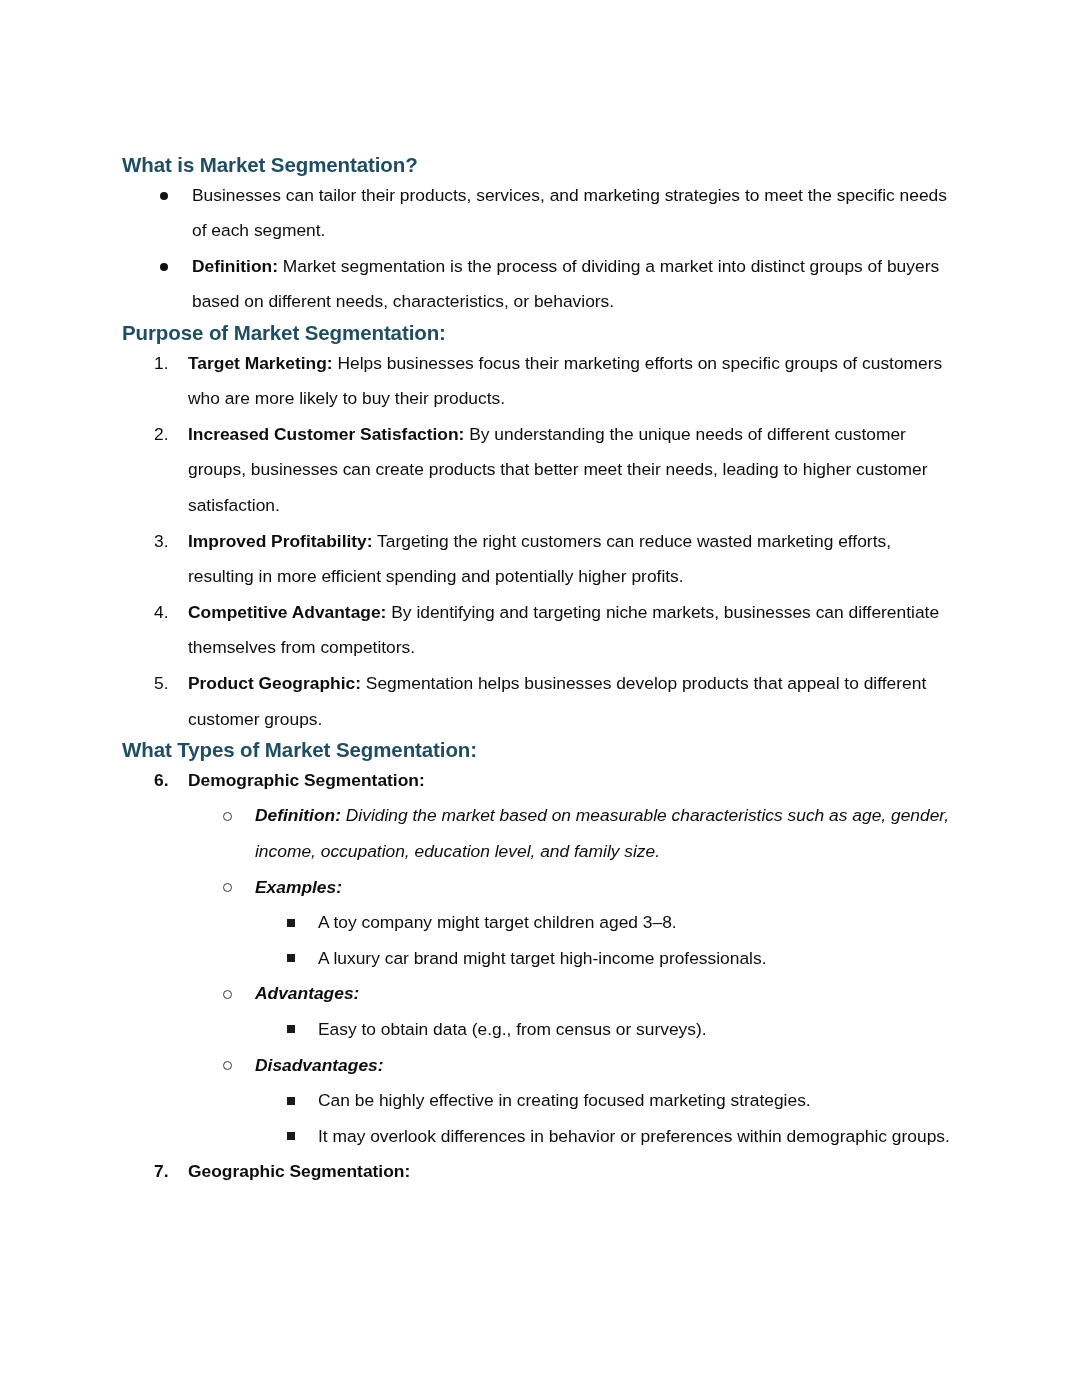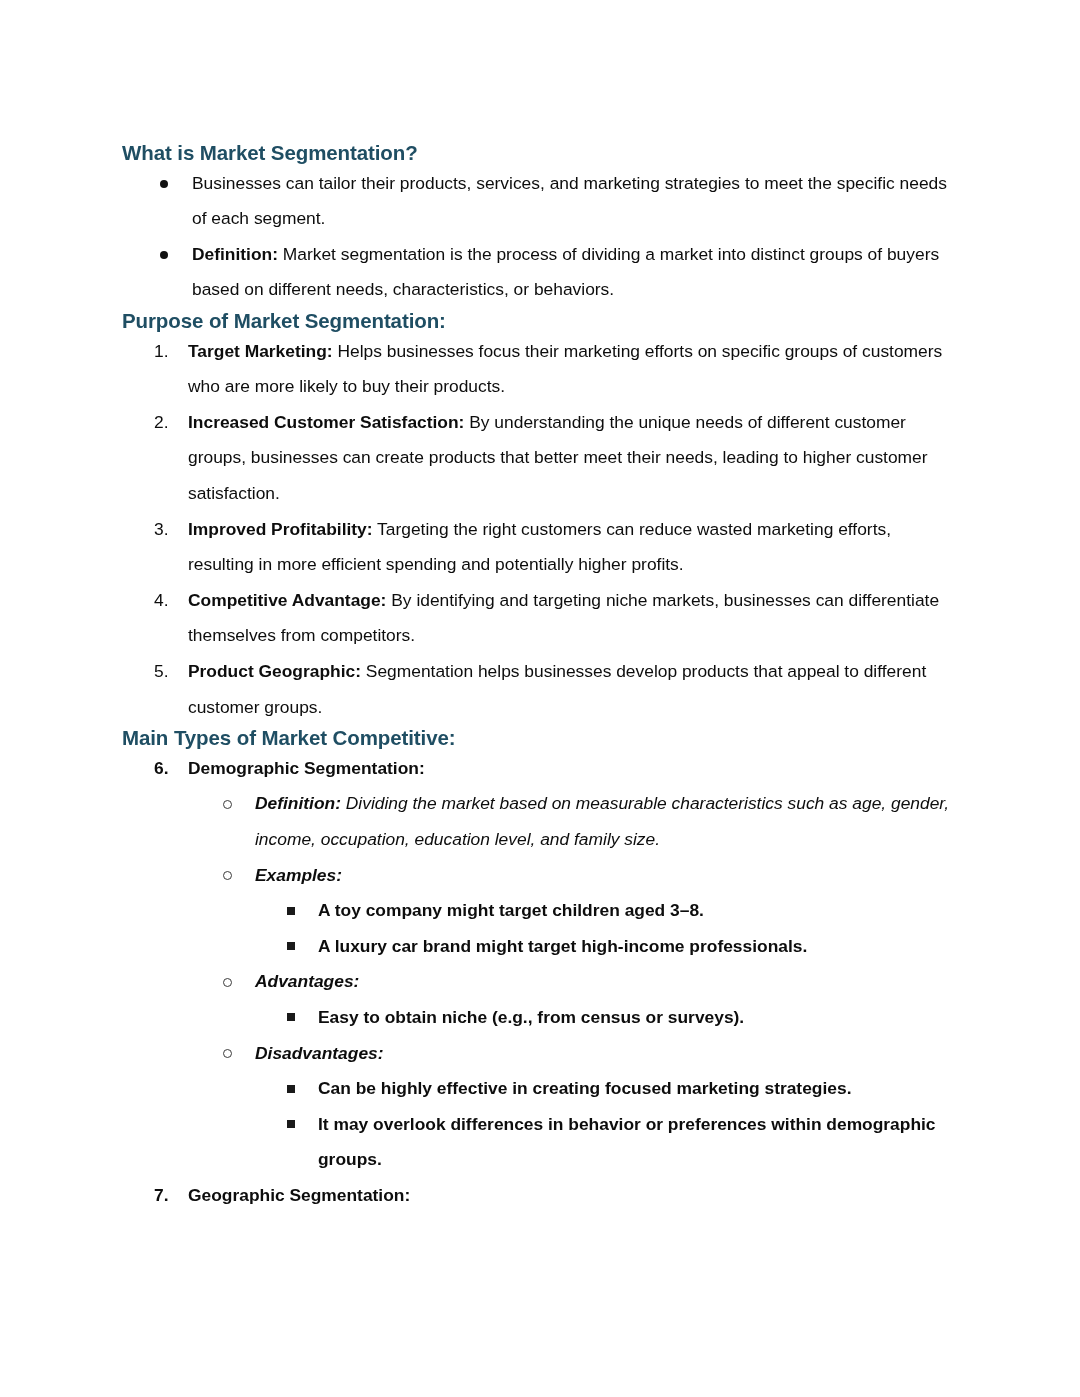--- a/index.html
+++ b/index.html
@@ -32,21 +32,21 @@
     margin: 0;
     padding: 0;
     line-height: 1.25;
     letter-spacing: -0.1px;
   }
   .heading-block {
     margin-top: 30px;
     margin-bottom: 15px;
   }
   .heading-block.first {
-    margin-top: 0;
+    margin-top: 12px;
   }
 
   
   .row {
     position: relative;
     font-size: 17.4px;
     line-height: 35.6px;
     color: #0d0d0d;
     box-sizing: border-box;
   }
@@ -123,21 +123,20 @@
     background: #111111;
     border-radius: 50%;
     vertical-align: middle;
     position: relative;
     top: -1px;
   }
 
   
   .row.l3 {
     padding-left: 196px;
-    font-weight: bold;
   }
   .row.l3 > .marker {
     left: 165px;
   }
 
   b, strong, .b {
     font-weight: bold;
   }
 
   .txt { display: inline; }
@@ -153,28 +152,28 @@
         <div class="row l1-disc"><span class="marker"><span class="disc-marker"></span></span><span class="b txt">Definition:</span><span class="txt"> Market segmentation is the process of dividing a market into distinct groups of buyers based on different needs, characteristics, or behaviors.</span></div>
       </div>
       <h2 class="section-heading heading-block">Purpose of Market Segmentation:</h2>
       <div class="list-group">
         <div class="row l1-num"><span class="marker">1.</span><span class="b txt">Target Marketing:</span><span class="txt"> Helps businesses focus their marketing efforts on specific groups of customers who are more likely to buy their products.</span></div>
         <div class="row l1-num"><span class="marker">2.</span><span class="b txt">Increased Customer Satisfaction:</span><span class="txt"> By understanding the unique needs of different customer groups, businesses can create products that better meet their needs, leading to higher customer satisfaction.</span></div>
         <div class="row l1-num"><span class="marker">3.</span><span class="b txt">Improved Profitability:</span><span class="txt"> Targeting the right customers can reduce wasted marketing efforts, resulting in more efficient spending and potentially higher profits.</span></div>
         <div class="row l1-num"><span class="marker">4.</span><span class="b txt">Competitive Advantage:</span><span class="txt"> By identifying and targeting niche markets, businesses can differentiate themselves from competitors.</span></div>
         <div class="row l1-num"><span class="marker">5.</span><span class="b txt">Product Geographic:</span><span class="txt"> Segmentation helps businesses develop products that appeal to different customer groups.</span></div>
       </div>
-      <h2 class="section-heading heading-block">Main Types of Market Competitive:</h2>
+      <h2 class="section-heading heading-block">What Types of Market Segmentation:</h2>
       <div class="list-group">
         <div class="row l1-num bold-all"><span class="marker">6.</span><span class="b txt">Demographic Segmentation:</span></div>
         <div class="row l2"><span class="marker"><span class="circle-marker"></span></span><span class="b txt">Definition:</span><span class="txt"> Dividing the market based on measurable characteristics such as age, gender, income, occupation, education level, and family size.</span></div>
         <div class="row l2"><span class="marker"><span class="circle-marker"></span></span><span class="b txt">Examples:</span></div>
         <div class="row l3"><span class="marker"><span class="square-marker"></span></span><span class="txt">A toy company might target children aged 3–8.</span></div>
         <div class="row l3"><span class="marker"><span class="square-marker"></span></span><span class="txt">A luxury car brand might target high-income professionals.</span></div>
         <div class="row l2"><span class="marker"><span class="circle-marker"></span></span><span class="b txt">Advantages:</span></div>
-        <div class="row l3"><span class="marker"><span class="square-marker"></span></span><span class="txt">Easy to obtain niche (e.g., from census or surveys).</span></div>
+        <div class="row l3"><span class="marker"><span class="square-marker"></span></span><span class="txt">Easy to obtain data (e.g., from census or surveys).</span></div>
         <div class="row l2"><span class="marker"><span class="circle-marker"></span></span><span class="b txt">Disadvantages:</span></div>
         <div class="row l3"><span class="marker"><span class="square-marker"></span></span><span class="txt">Can be highly effective in creating focused marketing strategies.</span></div>
         <div class="row l3"><span class="marker"><span class="square-marker"></span></span><span class="txt">It may overlook differences in behavior or preferences within demographic groups.</span></div>
         <div class="row l1-num bold-all"><span class="marker">7.</span><span class="b txt">Geographic Segmentation:</span></div>
       </div>
     </div>
 </div>
 
 </body></html>

